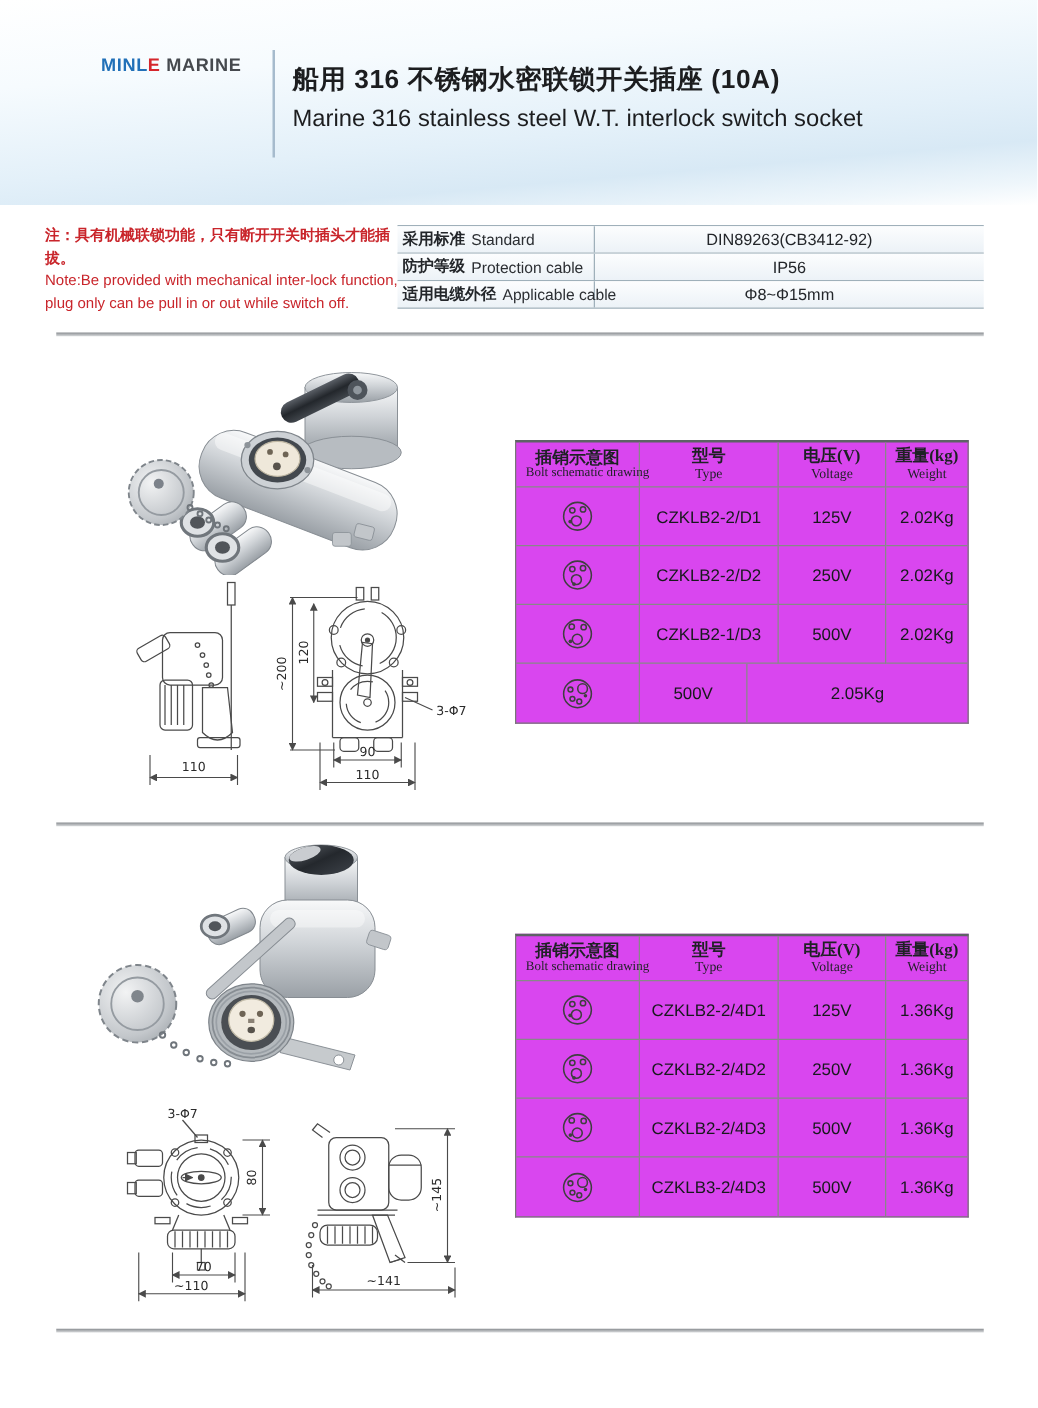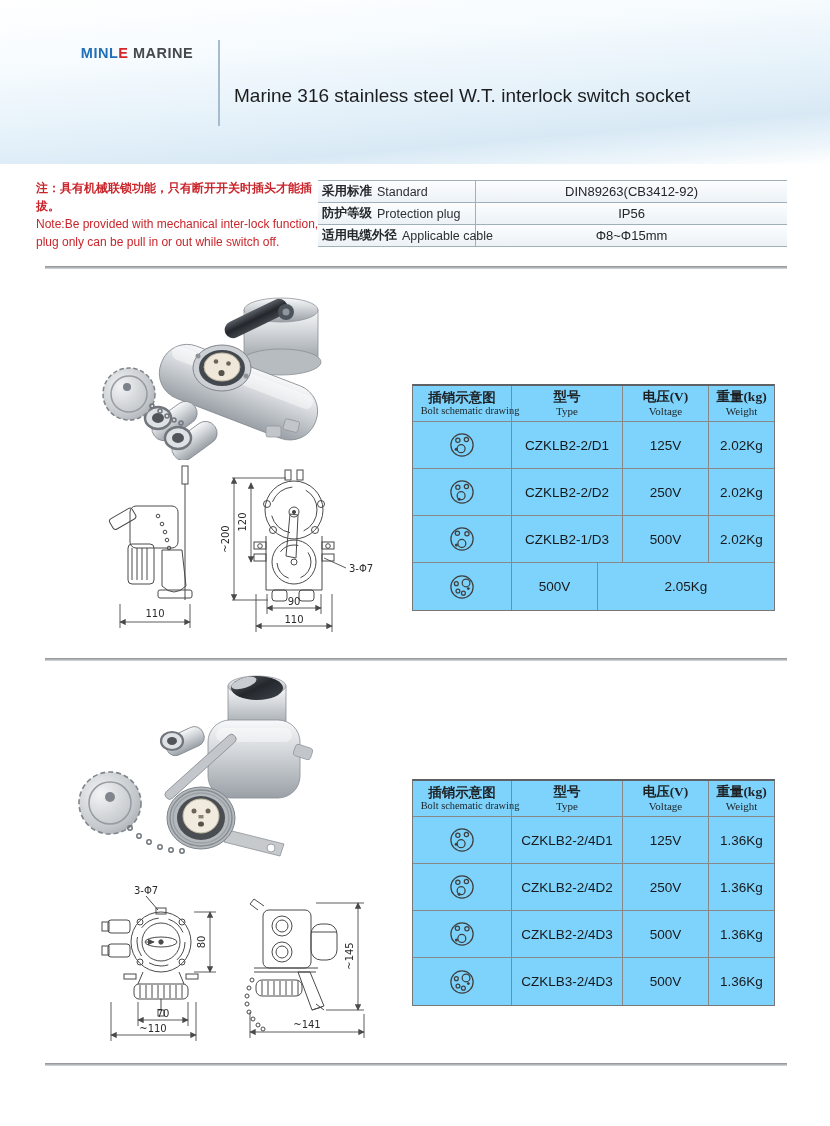--- a/index.html
+++ b/index.html
@@ -41,21 +41,21 @@
   
   .photo1{position:absolute;left:70px;top:280px;}
   .photo2{position:absolute;left:58px;top:668px;}
   .draw1{position:absolute;left:58px;top:458px;}
   .draw2{position:absolute;left:58px;top:880px;}
   .dwsvg .ln{stroke:#4a4a4a;fill:none;stroke-width:1;}
   .dwsvg .dm{stroke:#4a4a4a;fill:none;stroke-width:.9;}
   .dwsvg text{fill:#2b2b2b;font-size:10px;stroke:none;font-family:"DejaVu Sans",sans-serif;}
 
   
-  .ptable{position:absolute;width:361px;border:1px solid #777;border-top:2px solid #5e6266;background:#7dd3fc;margin-top:32px;}
+  .ptable{position:absolute;width:361px;border:1px solid #777;border-top:2px solid #5e6266;background:#d946ef;}
   .ptable1{left:412px;top:352px;}
   .ptable2{left:412px;top:747px;}
   .pt-row{display:flex;}
   .pt-c{box-sizing:border-box;border-right:1px solid #888;border-bottom:1px solid #888;
         display:flex;flex-direction:column;align-items:center;justify-content:center;text-align:center;}
   .pt-c:last-child{border-right:none;}
   .pt-row:last-child .pt-c{border-bottom:none;}
   .c1{width:99px}.c2{width:111px}.c3{width:86px}.c4{width:65px;flex:1}
   .pt-head .pt-c{height:36px;}
   .pt-body .pt-c{height:47px;}
@@ -67,41 +67,42 @@
 </head>
 <body>
 
 <div class="page">
 
   <div class="header">
     <div class="logo">
       <div class="logo-en"><span>MINL</span><span class="l-e">E</span><span class="l-marine"> MARINE</span></div>
     </div>
     <div class="v-divider"></div>
+    <div class="title-cn">船用 316 不锈钢水密联锁开关插座 (10A)</div>
     <div class="title-en">Marine 316 stainless steel W.T. interlock switch socket</div>
   </div>
 
   <div class="note">
     <div class="n1">注：具有机械联锁功能，只有断开开关时插头才能插拔。</div>
     <div>Note:Be provided with mechanical inter-lock function,</div>
     <div>plug only can be pull in or out while switch off.</div>
   </div>
 
   <div class="spec">
     <div class="spec-row">
       <div class="spec-label">
         <span class="spec-label-cn">采用标准</span>
         <span class="spec-label-en">Standard</span>
       </div>
       <div class="spec-value">DIN89263(CB3412-92)</div>
     </div>
     <div class="spec-row">
       <div class="spec-label">
         <span class="spec-label-cn">防护等级</span>
-        <span class="spec-label-en">Protection plug</span>
+        <span class="spec-label-en">Protection cable</span>
       </div>
       <div class="spec-value">IP56</div>
     </div>
     <div class="spec-row">
       <div class="spec-label">
         <span class="spec-label-cn">适用电缆外径</span>
         <span class="spec-label-en">Applicable cable</span>
       </div>
       <div class="spec-value">Φ8~Φ15mm</div>
     </div>

